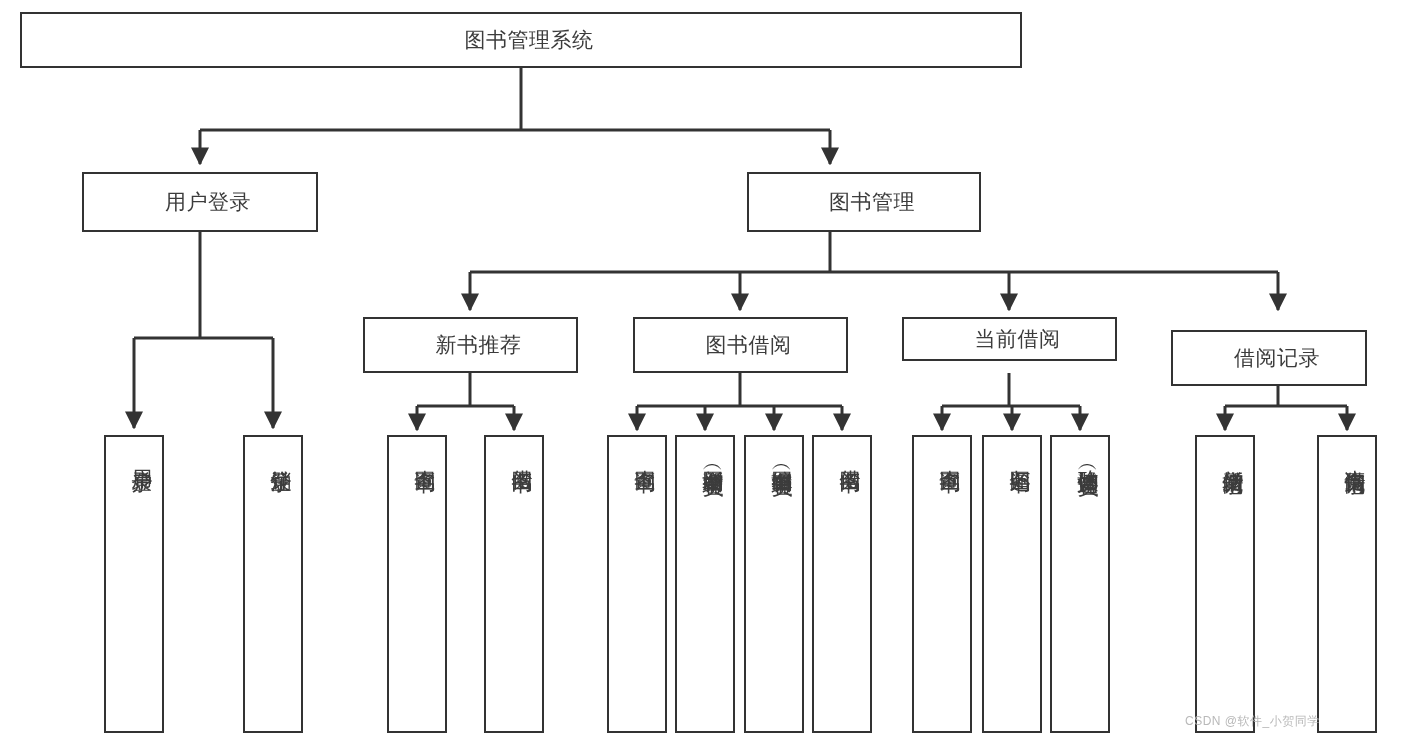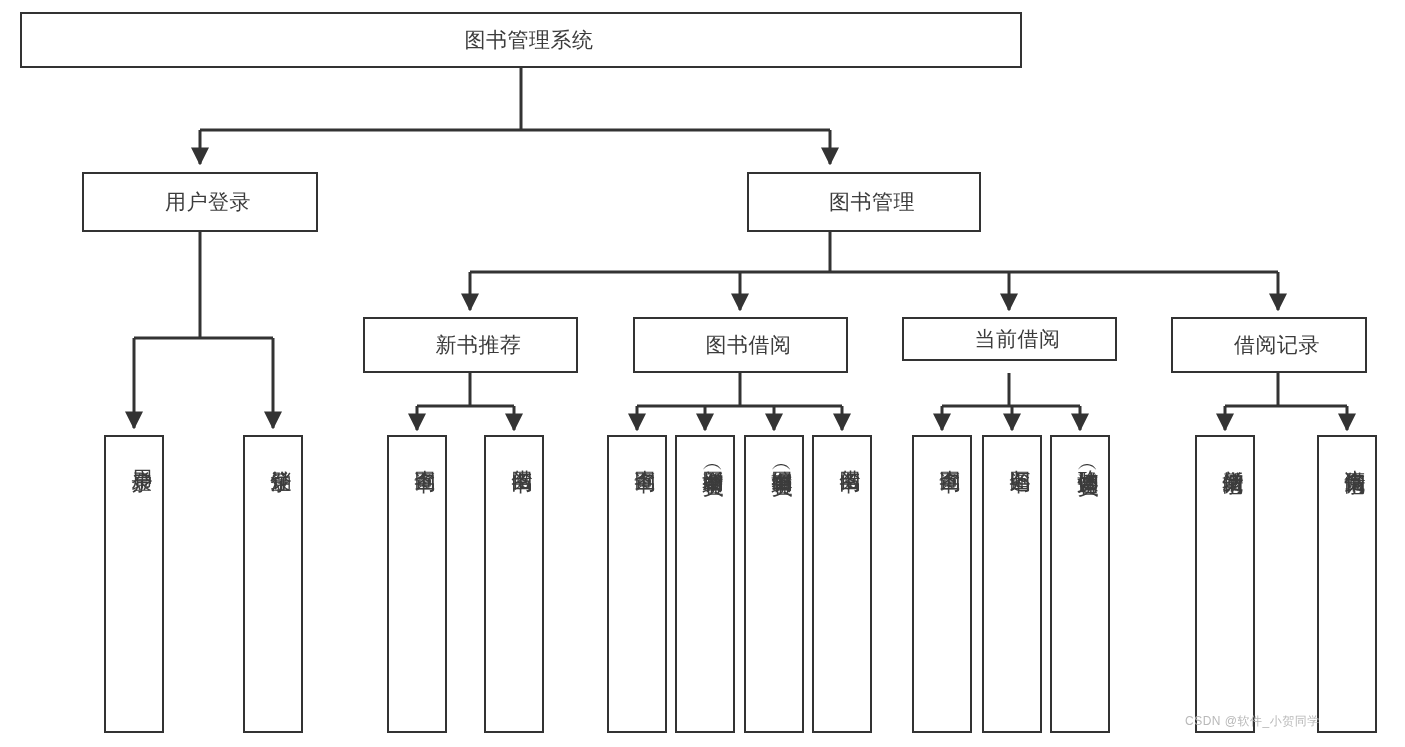--- a/index.html
+++ b/index.html
@@ -138,21 +138,21 @@
 
   <div class="node" style="left:363px; top:317px; width:215px; height:56px;">
     <span class="node-label">新书推荐</span>
   </div>
   <div class="node" style="left:633px; top:317px; width:215px; height:56px;">
     <span class="node-label">图书借阅</span>
   </div>
   <div class="node" style="left:902px; top:317px; width:215px; height:44px;">
     <span class="node-label">当前借阅</span>
   </div>
-  <div class="node" style="left:1171px; top:317px; width:196px; height:56px;">
+  <div class="node" style="left:1171px; top:330px; width:196px; height:56px;">
     <span class="node-label">借阅记录</span>
   </div>
 
   <div class="node leaf" style="left:104px; top:435px; width:60px; height:298px;">
     <span class="node-label">用户登录</span>
   </div>
   <div class="node leaf" style="left:243px; top:435px; width:60px; height:298px;">
     <span class="node-label">注销登录</span>
   </div>
 

